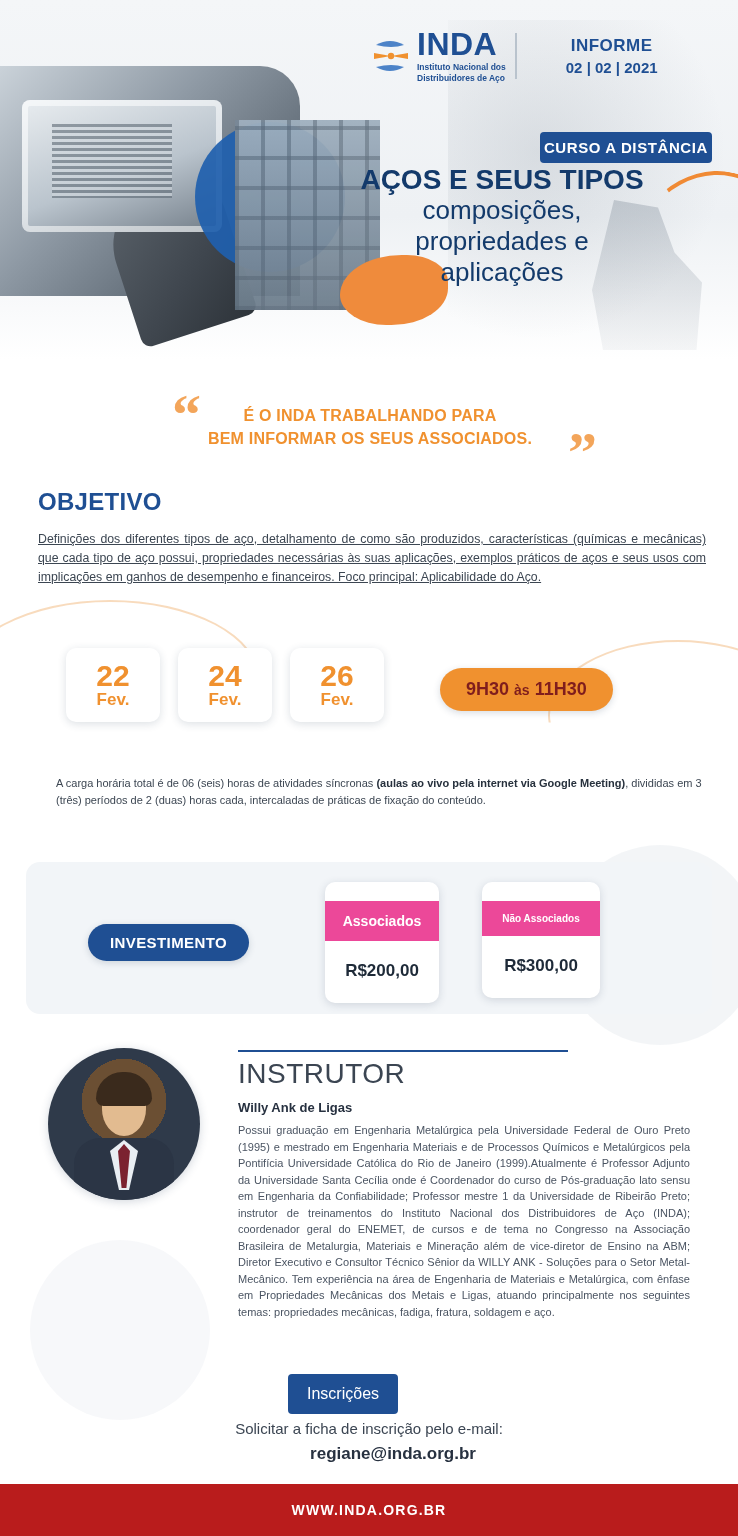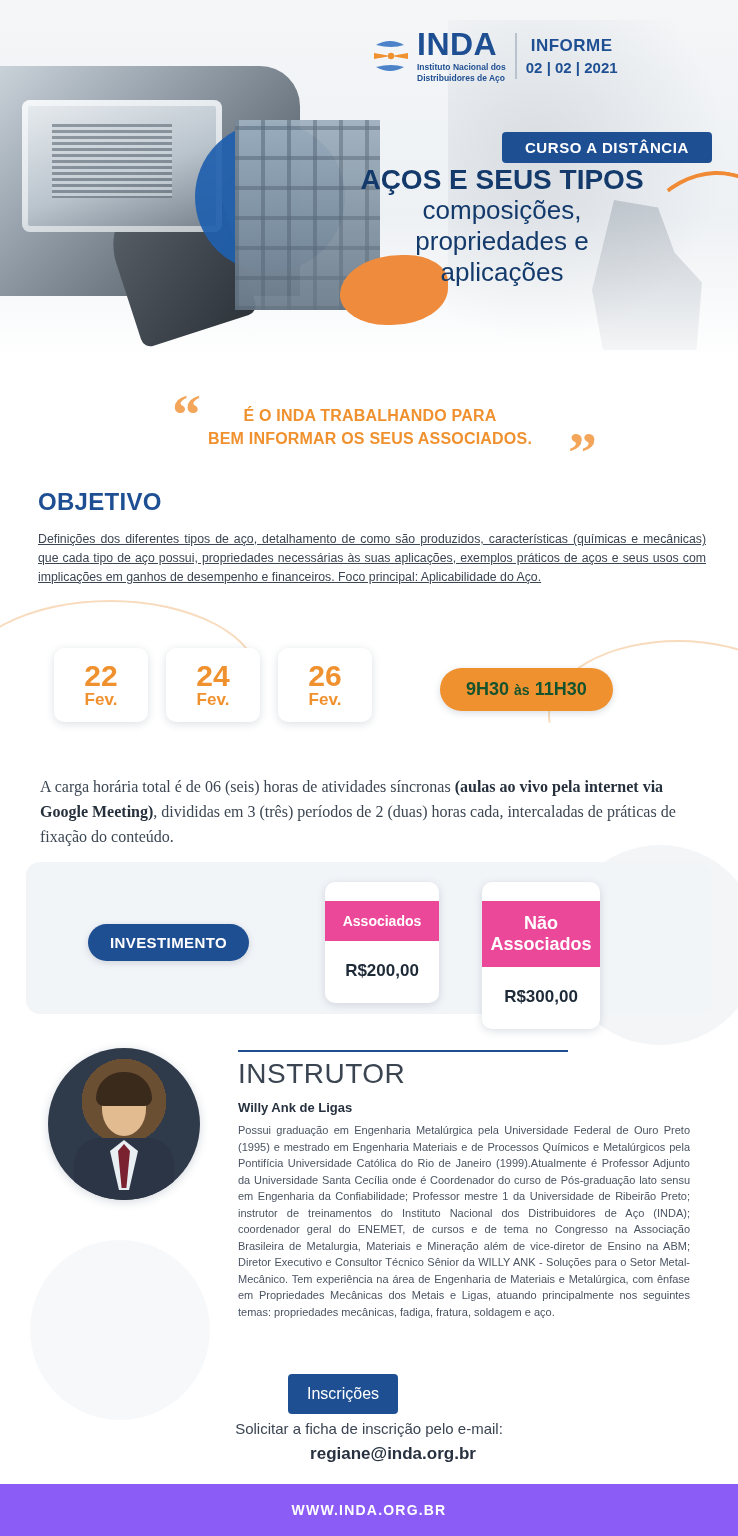--- a/index.html
+++ b/index.html
@@ -103,30 +103,30 @@
   .inda-text { line-height: 1; }
   .inda-title {
     font-size: 32px; font-weight: bold; color: #1f4f93; letter-spacing: .5px;
   }
   .inda-sub {
     font-size: 8.5px; color: #1f4f93; font-weight: bold; margin-top: 2px; line-height: 1.25;
   }
   .logo-divider {
     width: 2px; height: 46px; background: #b9c3cd; margin: 0 4px;
   }
-  .informe-block { text-align: center; color: #1f4f93; }
+  .informe-block { text-align: center; color: #1f4f93; margin-left: 40px; }
   .informe-title { font-size: 17px; font-weight: bold; letter-spacing: .5px; }
   .informe-date { font-size: 15px; font-weight: bold; margin-top: 3px; }
 
   
   .badge-curso {
     position: absolute; right: 26px; top: 132px;
     background: #1f4f93; color: #fff;
     font-size: 15px; font-weight: bold; letter-spacing: .6px;
-    padding: 7px 23px; border-radius: 4px;
+    padding: 7px 4px; border-radius: 4px;
   }
   .course-title {
     position: absolute; right: 26px; top: 164px;
     text-align: center; color: #133a6b; width: 420px;
   }
   .course-title .l1 { font-size: 28px; font-weight: bold; line-height: 1.12; }
   .course-title .l2 { font-size: 26px; font-weight: normal; line-height: 1.18; }
 
   
   .quote-wrap {
@@ -148,39 +148,39 @@
   .section-objetivo-title {
     position: absolute; left: 38px; top: 488px;
     font-size: 24px; font-weight: bold; color: #1f4f93; letter-spacing: .3px;
   }
   .objetivo-text {
     position: absolute; left: 38px; top: 530px; width: 668px;
     font-size: 12.3px; color: #3c4652; line-height: 1.55; text-align: justify; text-decoration: underline;
   }
 
   
-  .dates-row { position: absolute; left: 54px; top: 648px; display: flex; gap: 18px; }
+  .dates-row { position: absolute; left: 66px; top: 648px; display: flex; gap: 18px; }
   .date-card {
     width: 94px; height: 74px; background: #fff; border-radius: 10px;
     box-shadow: 0 2px 8px rgba(40,60,90,.16);
     display: flex; flex-direction: column; align-items: center; justify-content: center;
   }
   .date-day { font-size: 30px; font-weight: bold; color: #f0912f; line-height: 1; }
   .date-mon { font-size: 17px; font-weight: bold; color: #f0912f; line-height: 1.1; }
   .time-pill {
     position: absolute; left: 440px; top: 668px;
-    background: #f0912f; color: #14532d; border-radius: 22px;
+    background: #f0912f; color: #7f1d1d; border-radius: 22px;
     padding: 11px 26px; font-size: 18px; font-weight: bold;
     box-shadow: 0 2px 7px rgba(40,60,90,.18);
   }
   .time-pill .small { font-size: 14px; font-weight: bold; }
 
   .carga-text {
-    position: absolute; left: 40px; top: 775px; width: 664px;
-    font-size: 16px; color: #3c4652; line-height: 1.55; font-family: Liberation Serif, serif;
+    position: absolute; left: 56px; top: 775px; width: 664px;
+    font-size: 11px; color: #3c4652; line-height: 1.55;
   }
   .carga-text b { color: #27313d; }
 
   
   .invest-band {
     position: absolute; left: 26px; top: 862px; width: 686px; height: 152px;
     background: #f2f5f8; border-radius: 14px;
   }
   .invest-pill {
     position: absolute; left: 88px; top: 924px;
@@ -192,21 +192,21 @@
     position: absolute; width: 114px; border-radius: 10px; background: #fff;
     box-shadow: 0 2px 9px rgba(40,60,90,.17); overflow: hidden; text-align: center;
   }
   .price-card.assoc { left: 325px; top: 882px; }
   .price-card.nassoc { left: 482px; top: 882px; width: 118px; }
   .price-head {
     background: #ec4899; color: #fff; font-size: 14px; font-weight: bold;
     padding: 12px 4px;
     margin-top: 19px;
   }
-  .price-card.nassoc .price-head { font-size: 18px; }
+  .price-card.nassoc .price-head { font-size: 10px; }
   .price-val {
     font-size: 17px; font-weight: bold; color: #1e2a38; padding: 20px 4px 22px;
   }
 
   
   .instr-photo {
     position: absolute; left: 48px; top: 1048px; width: 152px; height: 152px;
     border-radius: 50%;
     background: radial-gradient(circle at 50% 35%, #d8b98a 0 18%, #6b4f33 18% 34%, #2f3a4a 34% 100%);
     box-shadow: 0 2px 10px rgba(40,60,90,.2);
@@ -260,21 +260,21 @@
   .foot-line1 {
     position: absolute; left: 0; top: 1420px; width: 738px; text-align: center;
     font-size: 15px; color: #3b4552;
   }
   .foot-mail {
     position: absolute; left: 0; top: 1444px; width: 738px; text-align: center;
     font-size: 17px; font-weight: bold; color: #273140; padding-left: 48px;
   }
   .orange-bar {
     position: absolute; left: 0; bottom: 0; width: 738px; height: 52px;
-    background: #8b5cf6; display: flex; align-items: center; justify-content: center;
+    background: #b91c1c; display: flex; align-items: center; justify-content: center;
   }
   .orange-bar span {
     color: #fff; font-weight: bold; font-size: 14px; letter-spacing: 1.2px;
   }
 
   
   .bg-curve-1 {
     position:absolute; left:-40px; top:600px; width:300px; height:160px;
     border:2px solid #f6d2ad; border-radius:50%; opacity:.8;
     clip-path: inset(0 0 40% 0);

